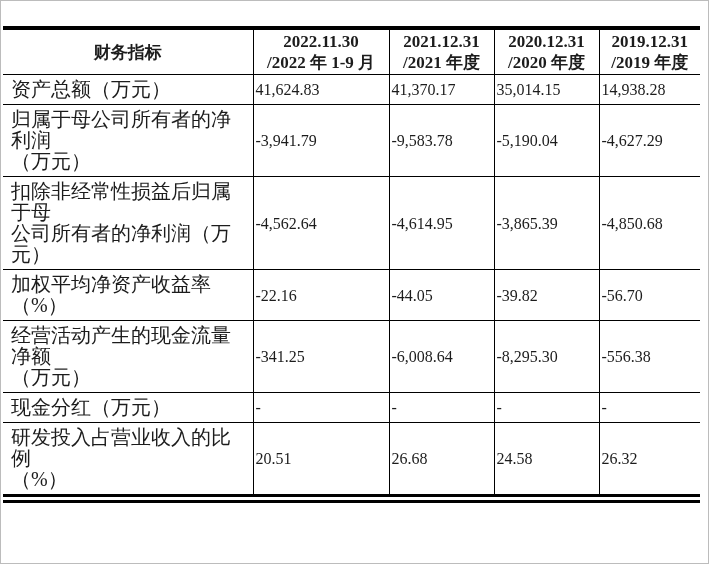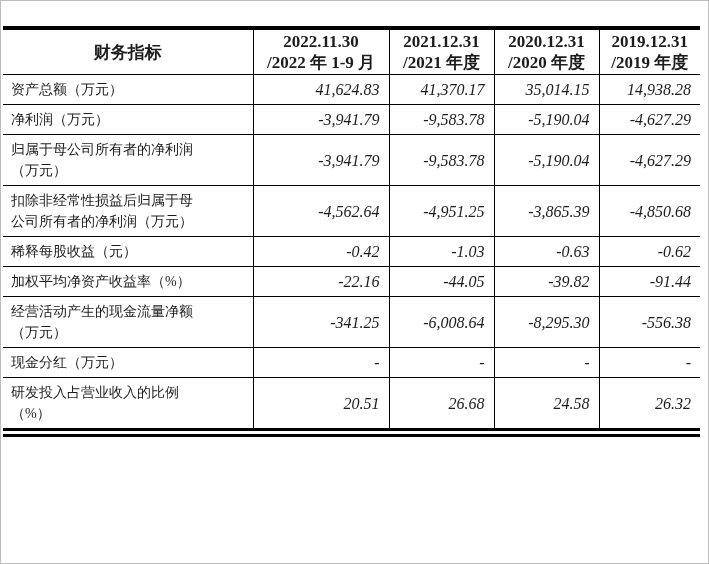--- a/index.html
+++ b/index.html
@@ -49,31 +49,29 @@
   .fin-table th {
     font-weight: bold;
     text-align: center;
     font-size: 17px;
     line-height: 21px;
     padding: 1px 0;
     white-space: pre-line;
   }
   .fin-table td.label {
     text-align: left;
-    font-size: 14px;
+    font-size: 20px;
     line-height: 21px;
     padding: 4px 6px 4px 8px;
     white-space: pre-line;
   }
   .fin-table td.num {
-    text-align: right;
     font-size: 16px;
     line-height: 21px;
     padding: 4px 9px 4px 2px;
-    font-style: italic;
   }
   .double-rule {
     height: 3px;
     border-top: 3px solid #000;
     border-bottom: 3px solid #000;
     background: #ffffff;
   }
 </style>
 </head>
 <body>
@@ -106,61 +104,47 @@
         <td class="label">资产总额（万元）</td>
         <td class="num">41,624.83</td>
         <td class="num">41,370.17</td>
         <td class="num">35,014.15</td>
         <td class="num">14,938.28</td>
       </tr>
 
 
 
 
-      <tr>
-        <td class="label">净利润（万元）</td>
-        <td class="num">-3,941.79</td>
-        <td class="num">-9,583.78</td>
-        <td class="num">-5,190.04</td>
-        <td class="num">-4,627.29</td>
-      </tr>
 
       <tr>
         <td class="label">归属于母公司所有者的净利润
 （万元）</td>
         <td class="num">-3,941.79</td>
         <td class="num">-9,583.78</td>
         <td class="num">-5,190.04</td>
         <td class="num">-4,627.29</td>
       </tr>
 
       <tr>
         <td class="label">扣除非经常性损益后归属于母
 公司所有者的净利润（万元）</td>
         <td class="num">-4,562.64</td>
-        <td class="num">-4,951.25</td>
+        <td class="num">-4,614.95</td>
         <td class="num">-3,865.39</td>
         <td class="num">-4,850.68</td>
       </tr>
 
 
-      <tr>
-        <td class="label">稀释每股收益（元）</td>
-        <td class="num">-0.42</td>
-        <td class="num">-1.03</td>
-        <td class="num">-0.63</td>
-        <td class="num">-0.62</td>
-      </tr>
 
       <tr>
         <td class="label">加权平均净资产收益率（%）</td>
         <td class="num">-22.16</td>
         <td class="num">-44.05</td>
         <td class="num">-39.82</td>
-        <td class="num">-91.44</td>
+        <td class="num">-56.70</td>
       </tr>
 
       <tr>
         <td class="label">经营活动产生的现金流量净额
 （万元）</td>
         <td class="num">-341.25</td>
         <td class="num">-6,008.64</td>
         <td class="num">-8,295.30</td>
         <td class="num">-556.38</td>
       </tr>

